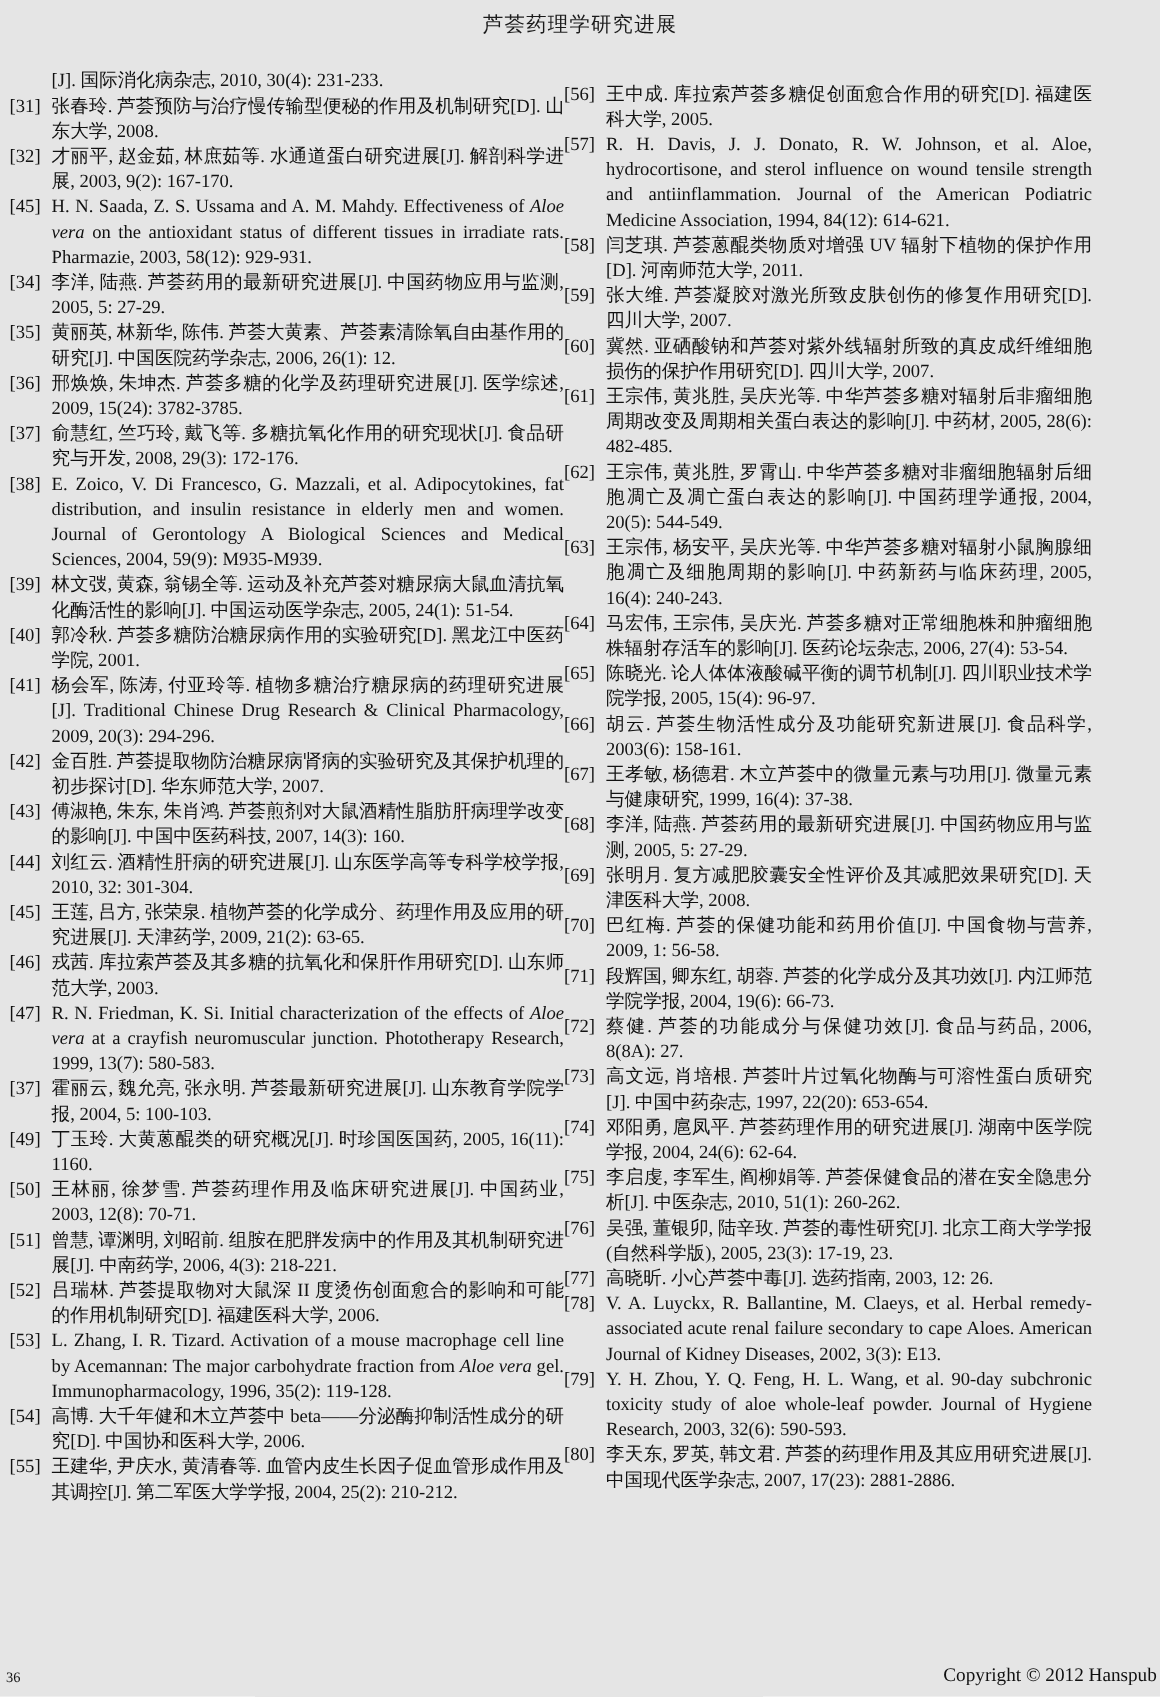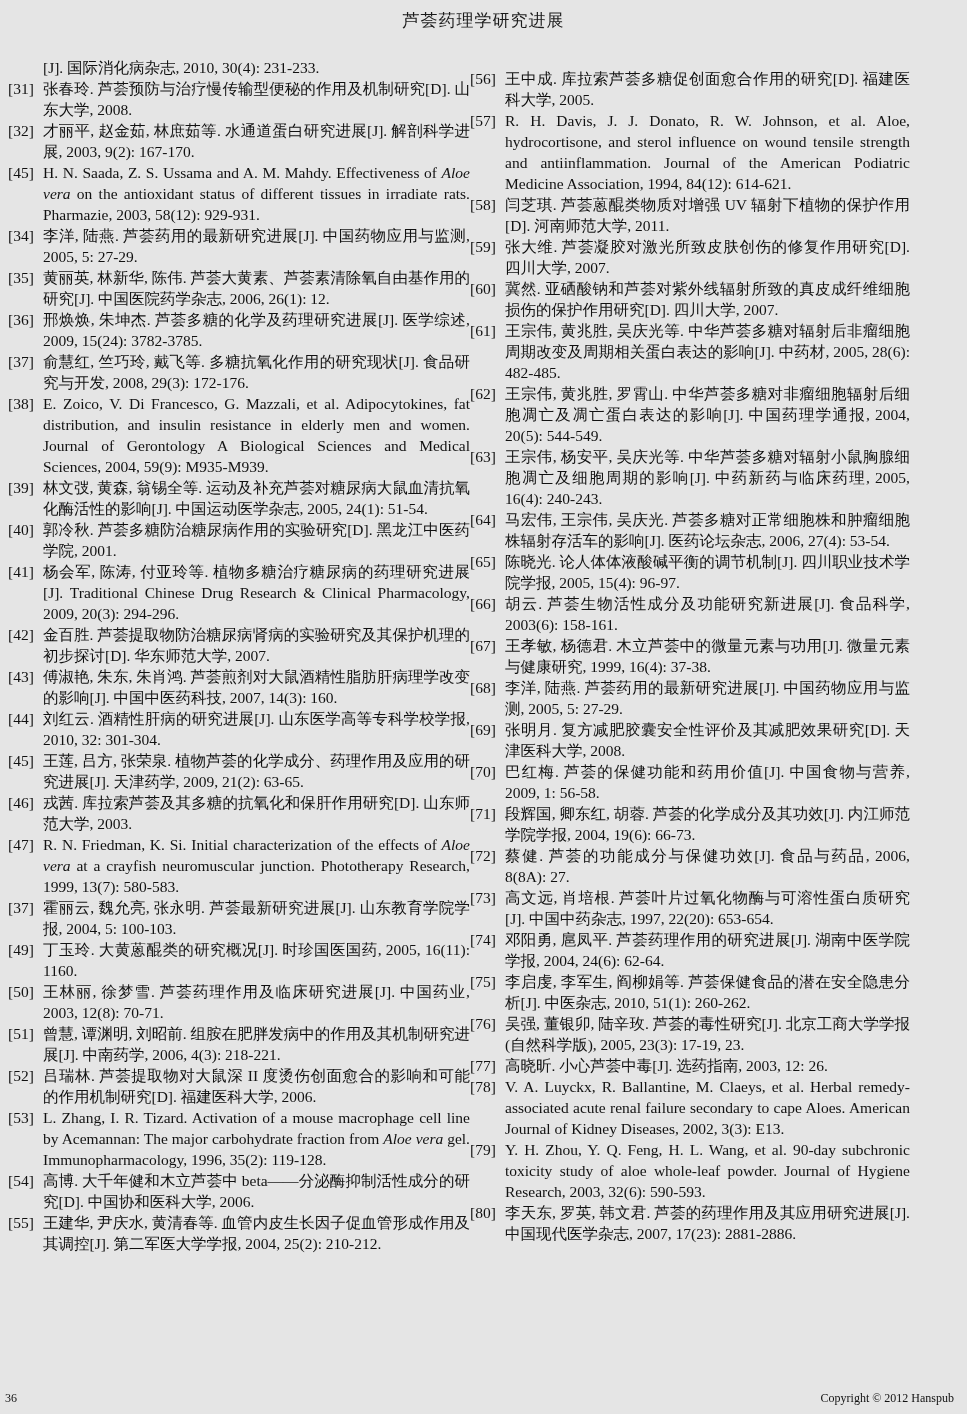--- a/index.html
+++ b/index.html
@@ -50,23 +50,23 @@
   }
   .ref-text i { font-style: italic; }
   .footer-page-number {
     position: absolute;
     left: 5px;
     bottom: 8px;
     font-size: 12px;
   }
   .footer-copyright {
     position: absolute;
-    right: 13px;
+    right: 3px;
     bottom: 8px;
-    font-size: 12px;
+    font-size: 16px;
     font-family: Liberation Serif, serif;
   }
 </style>
 </head>
 <body>
 
 <div class="page">
 
   <div class="header-title">芦荟药理学研究进展</div>
 

